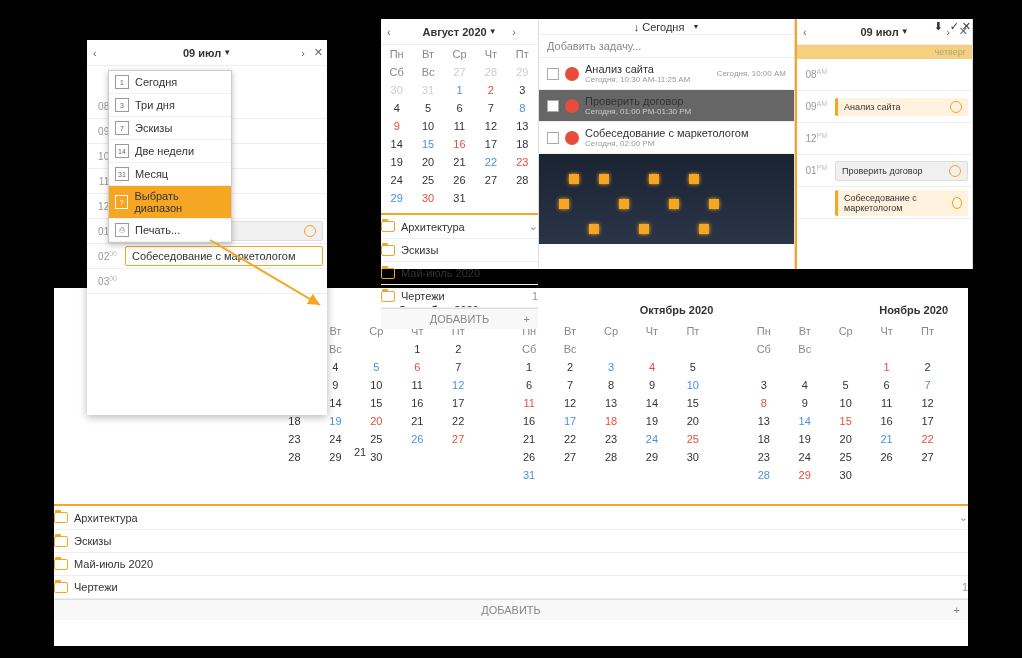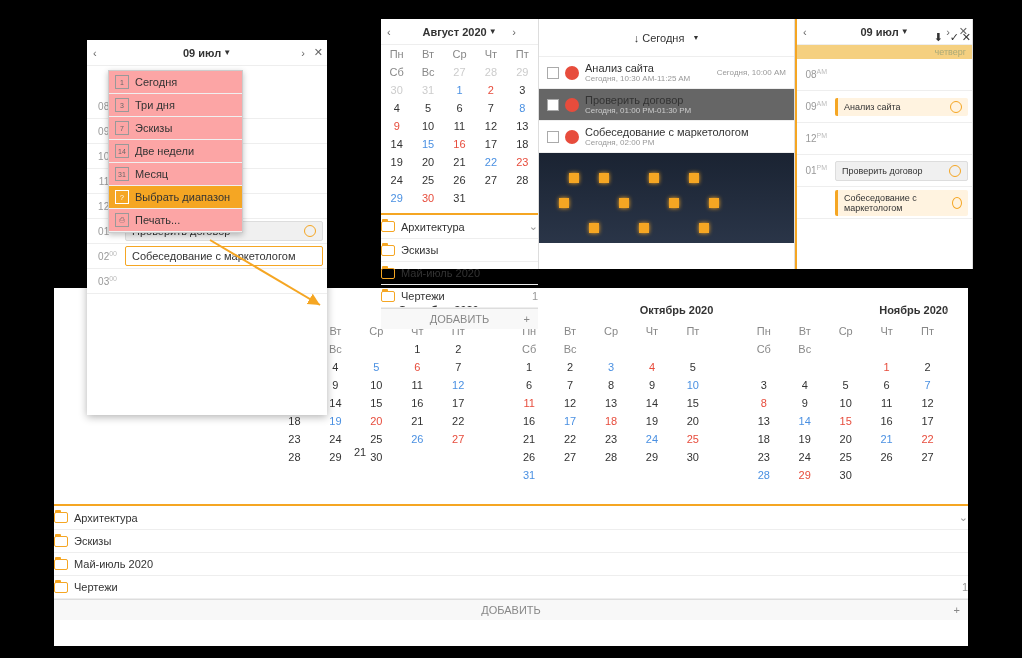--- a/index.html
+++ b/index.html
@@ -5,21 +5,21 @@
 *{box-sizing:border-box;margin:0;padding:0;font-family:-apple-system,Segoe UI,Arial,sans-serif;font-size:11px;color:#333}
 body{background:#000;width:1022px;height:658px;position:relative;overflow:hidden}
 .panel{position:absolute;background:#fff;box-shadow:0 2px 8px rgba(0,0,0,.3)}
 .main{left:54px;top:288px;width:914px;height:358px}
 .small-sched{left:87px;top:40px;width:240px;height:375px;z-index:5}
 .triple{left:381px;top:19px;width:592px;height:250px;z-index:3;display:flex}
 .hdr{display:flex;align-items:center;justify-content:center;height:26px;border-bottom:1px solid #eee;position:relative}
 .hdr .nav{position:absolute;cursor:pointer;color:#666}
 .hdr .nav.l{left:6px}.hdr .nav.r{right:22px}.hdr .nav.x{right:4px}
 .cal-head{font-weight:600}
-.menu{position:absolute;left:108px;top:70px;width:135px;background:#fca5a5;border:1px solid #ccc;box-shadow:0 2px 6px rgba(0,0,0,.25);z-index:10}
+.menu{position:absolute;left:108px;top:70px;width:124px;background:#ffffff;border:1px solid #ccc;box-shadow:0 2px 6px rgba(0,0,0,.25);z-index:10}
 .mi{display:flex;align-items:center;padding:4px 6px;gap:6px;cursor:pointer;border-bottom:1px solid #f0f0f0}
 .mi .ic{width:14px;height:14px;border:1px solid #999;display:flex;align-items:center;justify-content:center;font-size:7px;color:#666}
 .mi.sel{background:#f5a623;color:#fff}
 .mi.sel .ic{border-color:#fff;color:#fff}
 .slot{display:flex;align-items:center;border-bottom:1px solid #eee;height:25px}
 .slot .time{width:34px;text-align:right;padding-right:4px;color:#999;font-size:10px}
 .slot .min{font-size:7px;color:#bbb;vertical-align:super}
 .event{flex:1;margin:1px 4px;padding:3px 6px;border-radius:2px;font-size:10px;display:flex;justify-content:space-between;align-items:center}
 .ev-gray{background:#f0f0f0;border:1px solid #ddd}
 .ev-sel{border:1px solid #f5a623;background:#fff}
@@ -31,21 +31,21 @@
 .days .dh{color:#888;padding:3px 0}
 .days .d{padding:3px 0;cursor:pointer}
 .days .out{color:#ccc}.days .sat{color:#4a90e2}.days .sun{color:#e74c3c}
 .flist{border-top:2px solid #f5a623}
 .fi{display:flex;align-items:center;gap:6px;padding:5px 0;border-bottom:1px solid #eee;cursor:pointer}
 .fic{width:14px;height:11px;border:1px solid #f5a623;border-radius:2px;position:relative}
 .fic::before{content:'';position:absolute;top:-3px;left:0;width:6px;height:3px;background:#f5a623;border-radius:1px 1px 0 0}
 .addbtn{text-align:center;padding:4px;background:#f8f8f8;border-top:1px solid #ddd;color:#888;position:relative;cursor:pointer}
 .addbtn::after{content:'+';position:absolute;right:8px}
 .tasks{flex:1;background:#fff}
-.thdr{display:flex;align-items:center;justify-content:center;height:38px;border-bottom:1px solid #eee;gap:8px}
+.thdr{display:flex;align-items:center;justify-content:center;height:16px;border-bottom:1px solid #eee;gap:8px}
 .tadd{padding:5px 8px;color:#888;border-bottom:1px solid #eee}
 .task{display:flex;align-items:center;gap:6px;padding:5px 8px;border-bottom:1px solid #eee}
 .task.sel{background:#666;color:#fff}
 .task .cb{width:12px;height:12px;border:1px solid #aaa;background:#fff}
 .task .av{width:14px;height:14px;border-radius:50%;background:#e74c3c}
 .task .txt{flex:1}
 .task .sub{font-size:8px;color:#999}
 .task.sel .sub{color:#ccc}
 .img{flex:1;background:linear-gradient(180deg,#1a2332 0%,#2a3548 100%);position:relative}
 .win{position:absolute;width:10px;height:10px;background:#f5a623;box-shadow:0 0 4px #f5a623}
@@ -351,20 +351,21 @@
     <div class="addbtn">ДОБАВИТЬ</div>
   </div>
   <div class="tasks" style="width:218px">
     <div class="thdr">
       <span>↓ Сегодня</span>
         <span style="font-size:7px">▼</span>
       <span style="position:absolute;right:30px">⬇</span>
       <span style="position:absolute;right:14px">✓</span>
       <span style="position:absolute;right:2px">✕</span>
     </div>
+    <div class="tadd">Добавить задачу...</div>
     <div id="tasklist">
         <div class="task">
           <span class="cb"></span>
           <span class="av"></span>
           <span class="txt">
             <div>Анализ сайта</div>
             <div class="sub">Сегодня, 10:30 AM-11:25 AM</div>
           </span>
           <span class="sub" style="text-align:right">Сегодня, 10:00 AM</span>
         </div>

